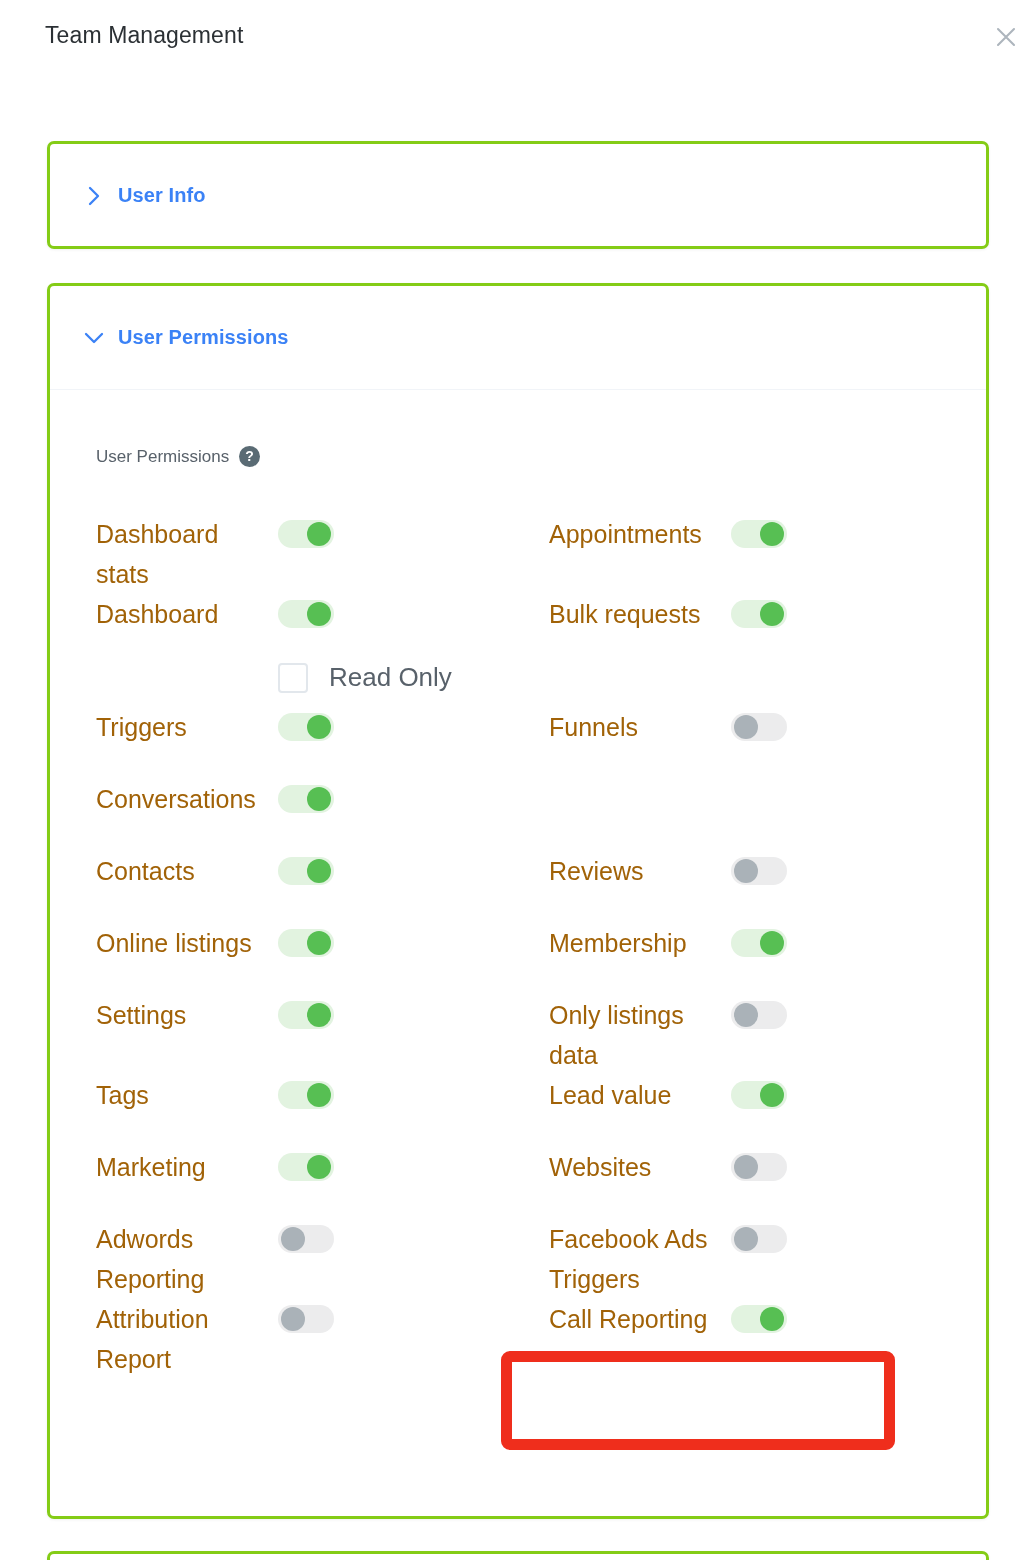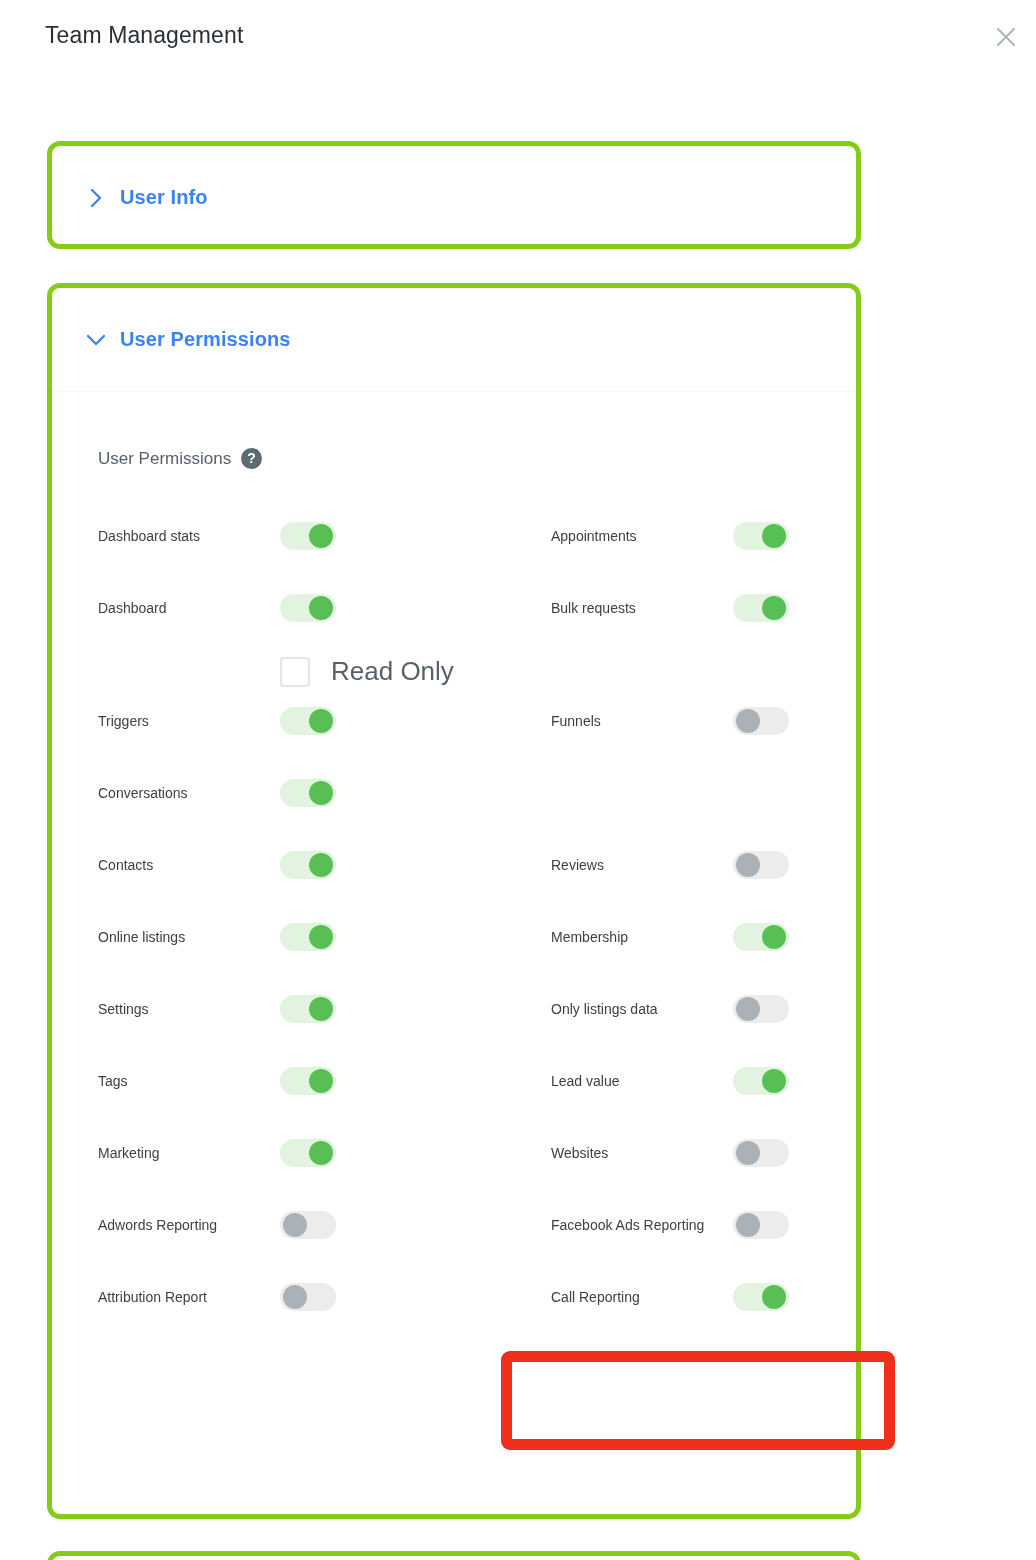--- a/index.html
+++ b/index.html
@@ -49,24 +49,24 @@
     align-items: center;
     justify-content: center;
     cursor: pointer;
   }
   .close-btn svg { display: block; }
 
   
   .card {
     position: absolute;
     left: 47px;
-    width: 814px;
+    width: 942px;
     background: #ffffff;
-    border: 5px solid #84cc16;
-    border-radius: 13px;
+    border: 3px solid #84cc16;
+    border-radius: 7px;
     box-shadow: 0 1px 3px rgba(16,24,40,0.06);
   }
   #card-user-info { top: 141px; height: 108px; }
   #card-user-permissions { top: 283px; height: 1236px; }
   #card-third { top: 1551px; height: 110px; }
 
   .card-header {
     position: relative;
     height: 103px;
     display: flex;
@@ -130,22 +130,22 @@
     width: 453px;
     flex: none;
     position: relative;
   }
   .perm-item {
     display: flex;
     align-items: flex-start;
     min-height: 72px;
   }
   .perm-label {
-    font-size: 14px;
-    color: #404040;
+    font-size: 25px;
+    color: #a16207;
     line-height: 40px;
     width: 182px;
     flex: none;
     word-wrap: break-word;
   }
 
   
   .toggle {
     position: relative;
     width: 56px;
@@ -414,21 +414,21 @@
             <div class="perm-col">
               <div class="perm-item">
                 <div class="perm-label">Adwords Reporting</div>
                 <div class="toggle off">
                   <span class="knob"></span>
                 </div>
               </div>
             </div>
             <div class="perm-col">
               <div class="perm-item">
-                <div class="perm-label">Facebook Ads Reporting</div>
+                <div class="perm-label">Facebook Ads Triggers</div>
                 <div class="toggle off">
                   <span class="knob"></span>
                 </div>
               </div>
             </div>
           </div>
           <div class="perm-row">
             <div class="perm-col">
               <div class="perm-item">
                 <div class="perm-label">Attribution Report</div>

